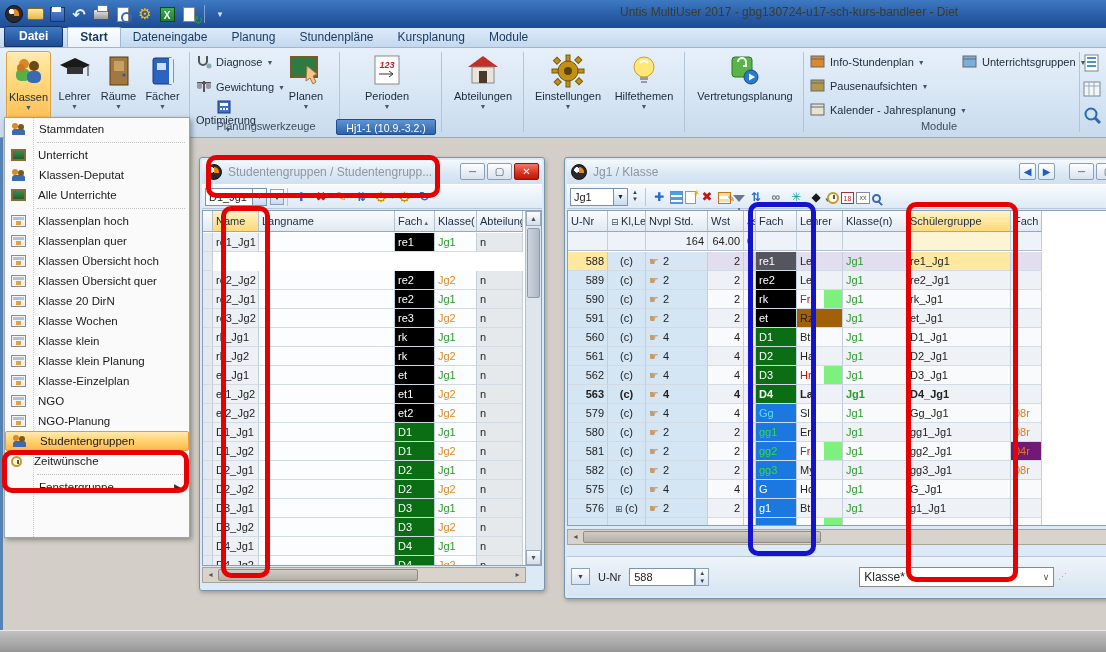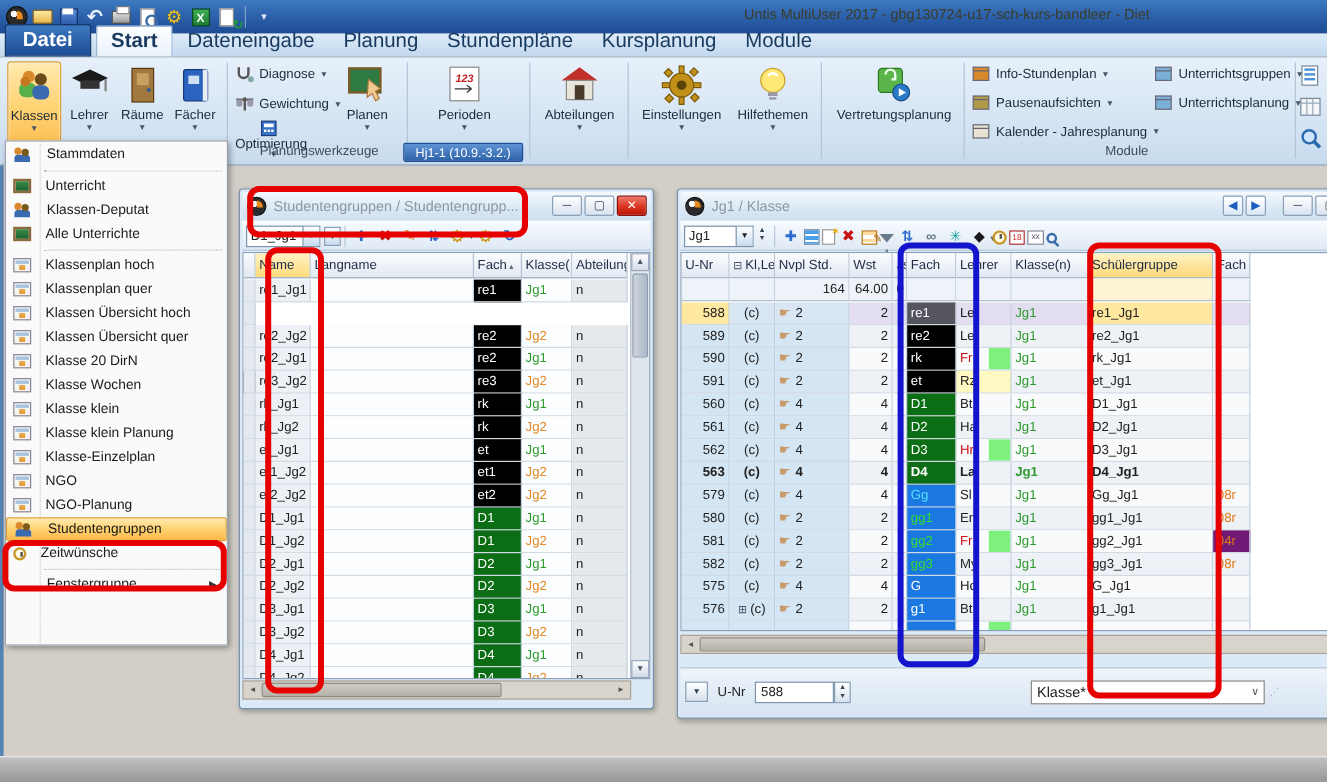--- a/index.html
+++ b/index.html
@@ -24,21 +24,21 @@
   .qi-gear{color:#e8c030;font-size:15px;text-shadow:0 0 1px #705808;}
   .qi-excel{background:linear-gradient(#3fae53,#1f7e33);border:1px solid #0c4c18;width:15px;height:15px;color:#fff;font-size:10px;font-weight:bold;line-height:15px;text-align:center;}
   .qi-export{background:#fff;border:1px solid #888;width:12px;height:15px;}
   .qi-export::after{content:"↻";position:absolute;right:-4px;bottom:-3px;color:#1f9e33;font-weight:bold;font-size:11px;}
   .qi-sep{width:1px;height:18px;background:#7fa2cc;margin:0 4px;}
   .qi-more{color:#dbe8f8;font-size:9px;}
   #apptitle{position:absolute;left:620px;top:5px;width:486px;color:#3c3c28;font-size:12px;white-space:nowrap;overflow:hidden;}
 
   #tabbar{position:absolute;left:0;top:28px;width:1106px;height:20px;
     background:linear-gradient(#dcebf9,#c3d8ee);border-bottom:1px solid #9db8d4;display:flex;align-items:flex-end;}
-  .tab{padding:2px 12px 3px;color:#17395e;font-size:17px;}
+  .tab{padding:2px 12px 3px;color:#17395e;font-size:12px;}
   .tab-file{background:linear-gradient(#3d7ac2,#1d4c94);color:#fff;font-weight:bold;border-radius:3px 3px 0 0;
     border:1px solid #16356a;margin:0 4px;padding:2px 14px 3px;}
   .tab-active{background:linear-gradient(#fdfeff,#e9f1fa);border:1px solid #9db8d4;border-bottom:none;border-radius:2px 2px 0 0;font-weight:bold;}
 
   
   #ribbon{position:absolute;left:0;top:48px;width:1106px;height:90px;
     background:linear-gradient(#e7f0fa,#d2e2f2 70%,#c8daed);border-bottom:1px solid #8fa8c4;}
   .rsep{position:absolute;top:4px;width:1px;height:80px;background:#b2c4d8;}
   .rb-big{position:absolute;top:3px;height:80px;display:flex;flex-direction:column;align-items:center;padding-top:3px;border-radius:3px;}
   .rb-big .lbl{margin-top:2px;color:#1a2a3a;white-space:nowrap;}
@@ -438,28 +438,20 @@
         <span class="dd">▼</span>
       </div>
       <div class="rrow" style="left: 962px; top: 2px; width: 140px;">
         <span class="ic14"><svg width="15" height="13">
             <rect x="1" y="1" width="13" height="11" fill="#7ab0d8" stroke="#667"></rect>
             <line x1="1" y1="4" x2="14" y2="4" stroke="#667"></line>
           </svg></span>
         <span>Unterrichtsgruppen</span>
         <span class="dd">▼</span>
       </div>
-      <div class="rrow" style="left: 962px; top: 26px; width: 140px;">
-        <span class="ic14"><svg width="15" height="13">
-            <rect x="1" y="1" width="13" height="11" fill="#7ab0d8" stroke="#667"></rect>
-            <line x1="1" y1="4" x2="14" y2="4" stroke="#667"></line>
-          </svg></span>
-        <span>Unterrichtsplanung</span>
-        <span class="dd">▼</span>
-      </div>
     </div>
 
   <div id="clientedge"></div>
 
   <div id="menu">
       <div class="mitem">
         <span class="mi mi-people">
           <i></i>
         </span>
         <span class="mlabel">Stammdaten</span>
@@ -835,21 +827,21 @@
           <span class="gc" style="width: 104px; background: rgb(248, 250, 252);">rk_Jg1</span>
           <span class="gc" style="width: 31px; background: rgb(248, 250, 252); color: rgb(224, 120, 24);"></span>
         </div>
         <div class="grow" style="top: 98px;">
           <span class="gc" style="width: 40px; background: rgb(212, 229, 243); text-align: right;">591</span>
           <span class="gc" style="width: 38px; background: rgb(212, 229, 243); text-align: center;">(c)</span>
           <span class="gc" style="width: 62px; background: rgb(212, 229, 243);"><span style="color: rgb(200, 154, 106); margin-right: 4px;">☛</span>2</span>
           <span class="gc" style="width: 36px; background: rgb(238, 242, 247); text-align: right;">2</span>
           <span class="gc" style="width: 12px; background: rgb(238, 242, 247);"></span>
           <span class="gc" style="width: 41px; background: rgb(0, 0, 0); color: rgb(255, 255, 255);">et</span>
-          <span class="gc" style="width: 46px; background: #fef9c3; position: relative; color: rgb(34, 34, 34);">Rz</span>
+          <span class="gc" style="width: 46px; background: #a16207; position: relative; color: rgb(34, 34, 34);">Rz</span>
           <span class="gc" style="width: 64px; background: rgb(238, 242, 247); color: rgb(46, 154, 46);">Jg1</span>
           <span class="gc" style="width: 104px; background: rgb(238, 242, 247);">et_Jg1</span>
           <span class="gc" style="width: 31px; background: rgb(238, 242, 247); color: rgb(224, 120, 24);"></span>
         </div>
         <div class="grow" style="top: 117px;">
           <span class="gc" style="width: 40px; background: rgb(212, 229, 243); text-align: right;">560</span>
           <span class="gc" style="width: 38px; background: rgb(212, 229, 243); text-align: center;">(c)</span>
           <span class="gc" style="width: 62px; background: rgb(212, 229, 243);"><span style="color: rgb(200, 154, 106); margin-right: 4px;">☛</span>4</span>
           <span class="gc" style="width: 36px; background: rgb(248, 250, 252); text-align: right;">4</span>
           <span class="gc" style="width: 12px; background: rgb(248, 250, 252);"></span>

